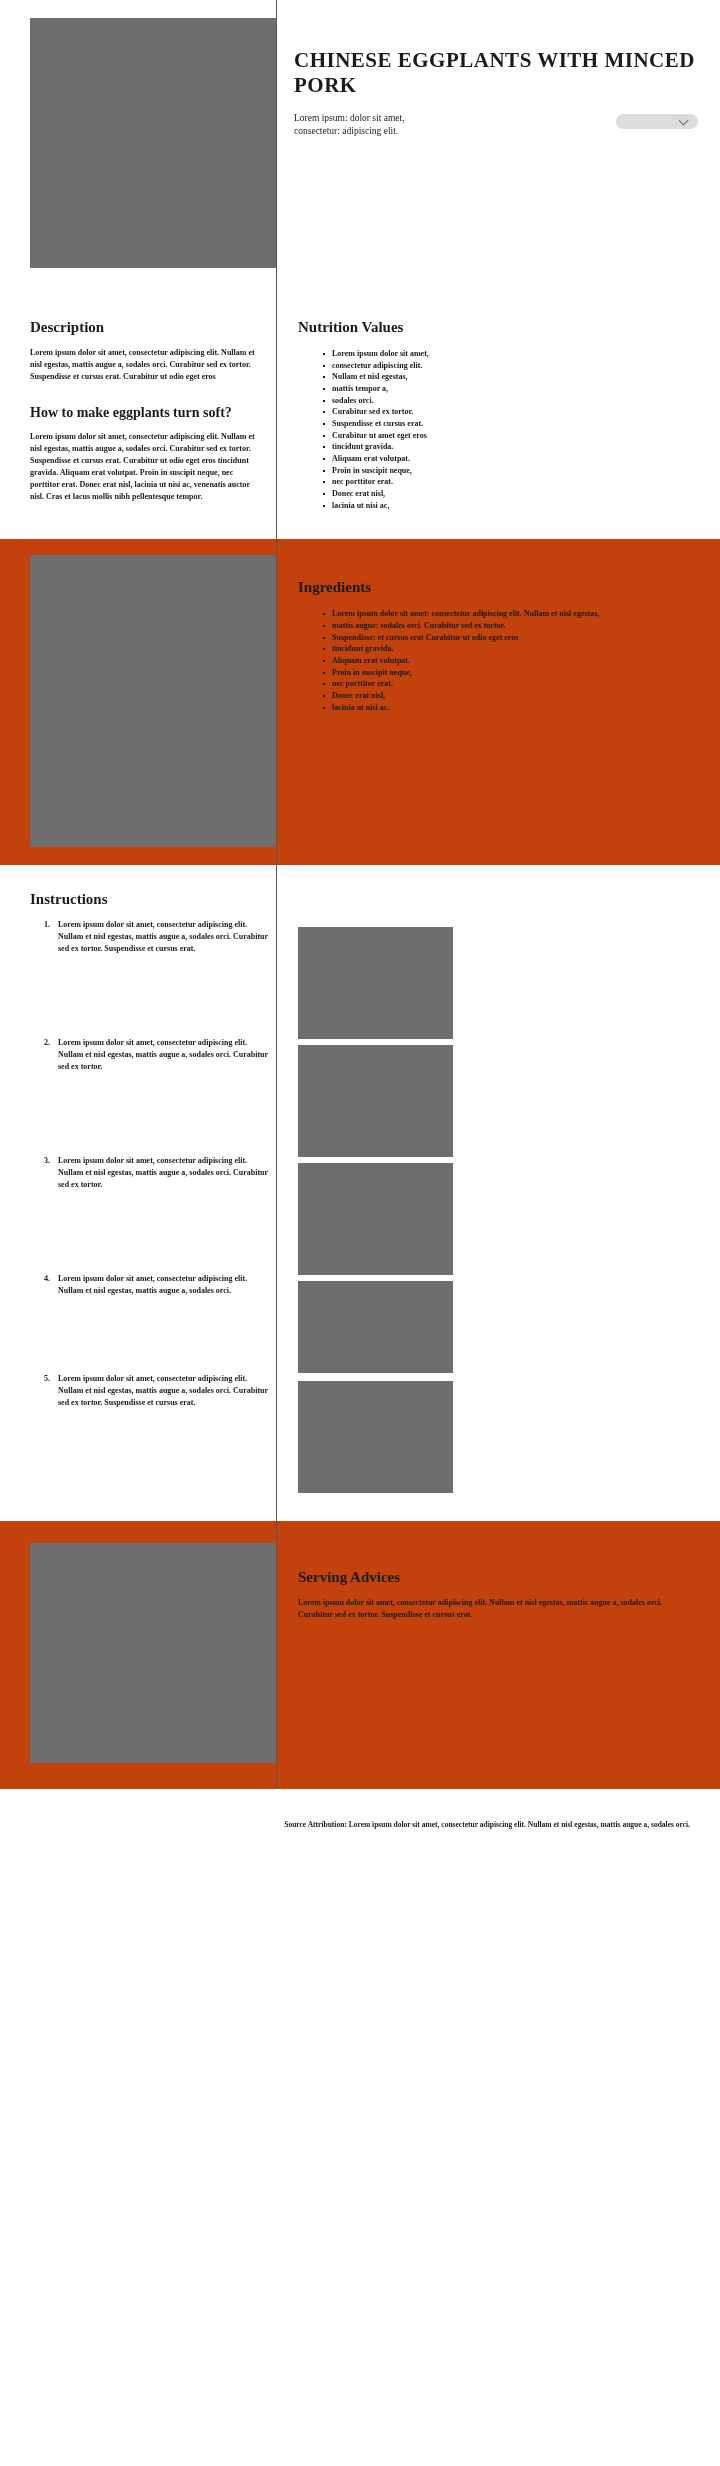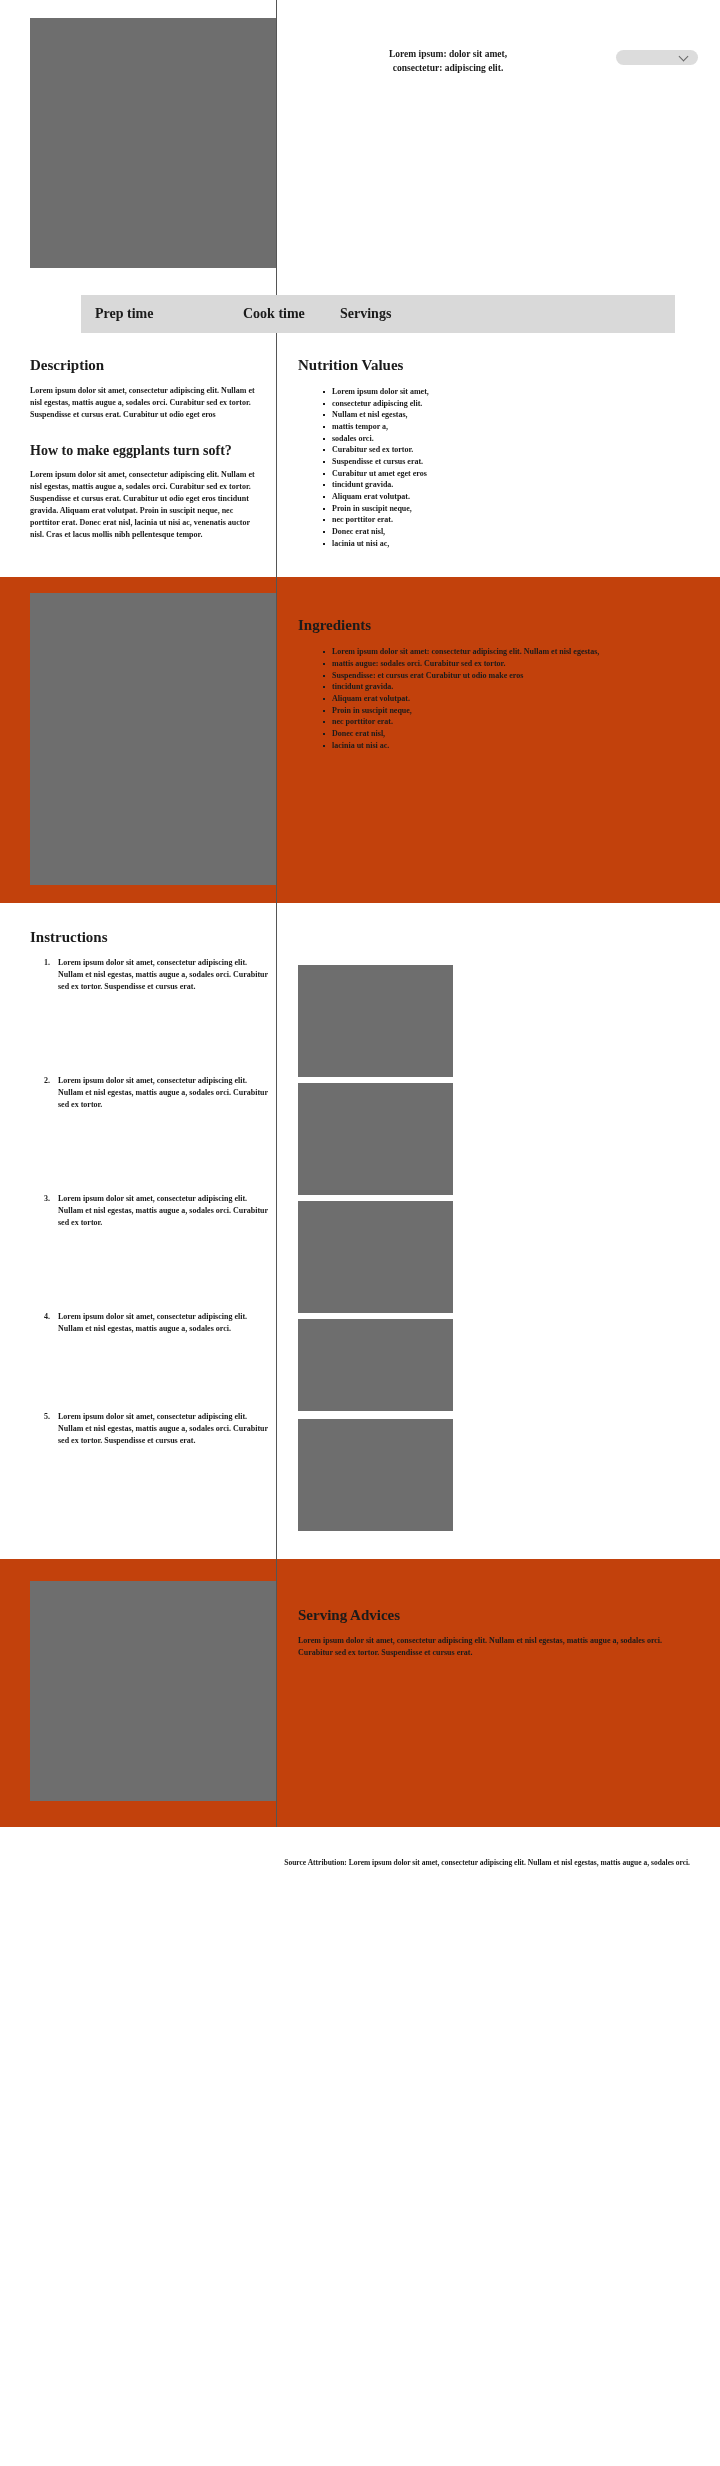--- a/index.html
+++ b/index.html
@@ -28,21 +28,21 @@
   .hero-img {
     width: 246px; height: 250px; margin-left: 30px;
     background: #6e6e6e;
   }
   .hero-text { padding: 30px 22px 0 18px; flex:1; }
   .recipe-title {
     font-size: 21px; line-height: 1.18; letter-spacing: .5px;
     margin: 0 0 14px 0; font-weight: 700; text-transform: uppercase;
   }
   .meta-row { display:flex; align-items:flex-start; gap: 14px; }
-  .meta-lines { font-size: 9.5px; line-height: 1.45; font-weight:700; flex:1;text-align:center; }
+  .meta-lines { font-size: 9.5px; line-height: 1.45; font-weight:400; flex:1; }
   .select-pill {
     width: 82px; height: 15px; border-radius: 10px; background: #dcdcdc;
     position: relative; margin-top: 2px; flex: 0 0 82px;
   }
   .select-pill .chev {
     position:absolute; right: 11px; top: 3px;
     width: 7px; height: 7px; border-right: 1.4px solid #666;
     border-bottom: 1.4px solid #666; transform: rotate(45deg);
   }
 
@@ -108,39 +108,35 @@
 <body>
 
 <div class="page">
 
   <div class="hero split">
     <div class="vline"></div>
     <div class="col-left">
       <div class="hero-img"></div>
     </div>
     <div class="col-right hero-text">
+      <h1 class="recipe-title">CHINESE EGGPLANTS WITH MINCED PORK</h1>
       <div class="meta-row">
         <div class="meta-lines">
           <div>Lorem ipsum: dolor sit amet,</div>
           <div>consectetur: adipiscing elit.</div>
         </div>
         <div class="select-pill">
           <span class="chev"></span>
         </div>
       </div>
     </div>
   </div>
 
   <div class="facts-wrap split">
     <div class="vline"></div>
-    <div class="facts" style="position:relative;z-index:6;width:100%;margin:0 45px 0 81px;">
-      <span class="fact f1">Prep time</span>
-      <span class="fact f2">Cook time</span>
-      <span class="fact f3">Servings</span>
-    </div>
   </div>
 
   <div class="sec-desc split">
     <div class="vline"></div>
     <div class="col-left pad-l">
       <h2 class="h2">Description</h2>
       <p class="body-p">Lorem ipsum dolor sit amet, consectetur adipiscing elit. Nullam et nisl egestas, mattis augue a, sodales orci. Curabitur sed ex tortor. Suspendisse et cursus erat. Curabitur ut odio eget eros</p>
       <h3 class="h3">How to make eggplants turn soft?</h3>
       <p class="body-p">Lorem ipsum dolor sit amet, consectetur adipiscing elit. Nullam et nisl egestas, mattis augue a, sodales orci. Curabitur sed ex tortor. Suspendisse et cursus erat. Curabitur ut odio eget eros tincidunt gravida. Aliquam erat volutpat. Proin in suscipit neque, nec porttitor erat. Donec erat nisl, lacinia ut nisi ac, venenatis auctor nisl. Cras et lacus mollis nibh pellentesque tempor.</p>
     </div>
@@ -168,21 +164,21 @@
   <div class="band-gray sec-ingr split">
     <div class="vline"></div>
     <div class="col-left">
       <div class="ingr-img"></div>
     </div>
     <div class="col-right pad-r">
       <h2 class="h2">Ingredients</h2>
       <ul class="dots">
           <li>Lorem ipsum dolor sit amet: consectetur adipiscing elit. Nullam et nisl egestas,</li>
           <li>mattis augue: sodales orci. Curabitur sed ex tortor.</li>
-          <li>Suspendisse: et cursus erat Curabitur ut odio make eros</li>
+          <li>Suspendisse: et cursus erat Curabitur ut odio eget eros</li>
           <li>tincidunt gravida.</li>
           <li>Aliquam erat volutpat.</li>
           <li>Proin in suscipit neque,</li>
           <li>nec porttitor erat.</li>
           <li>Donec erat nisl,</li>
           <li>lacinia ut nisi ac.</li>
         </ul>
     </div>
   </div>
 

